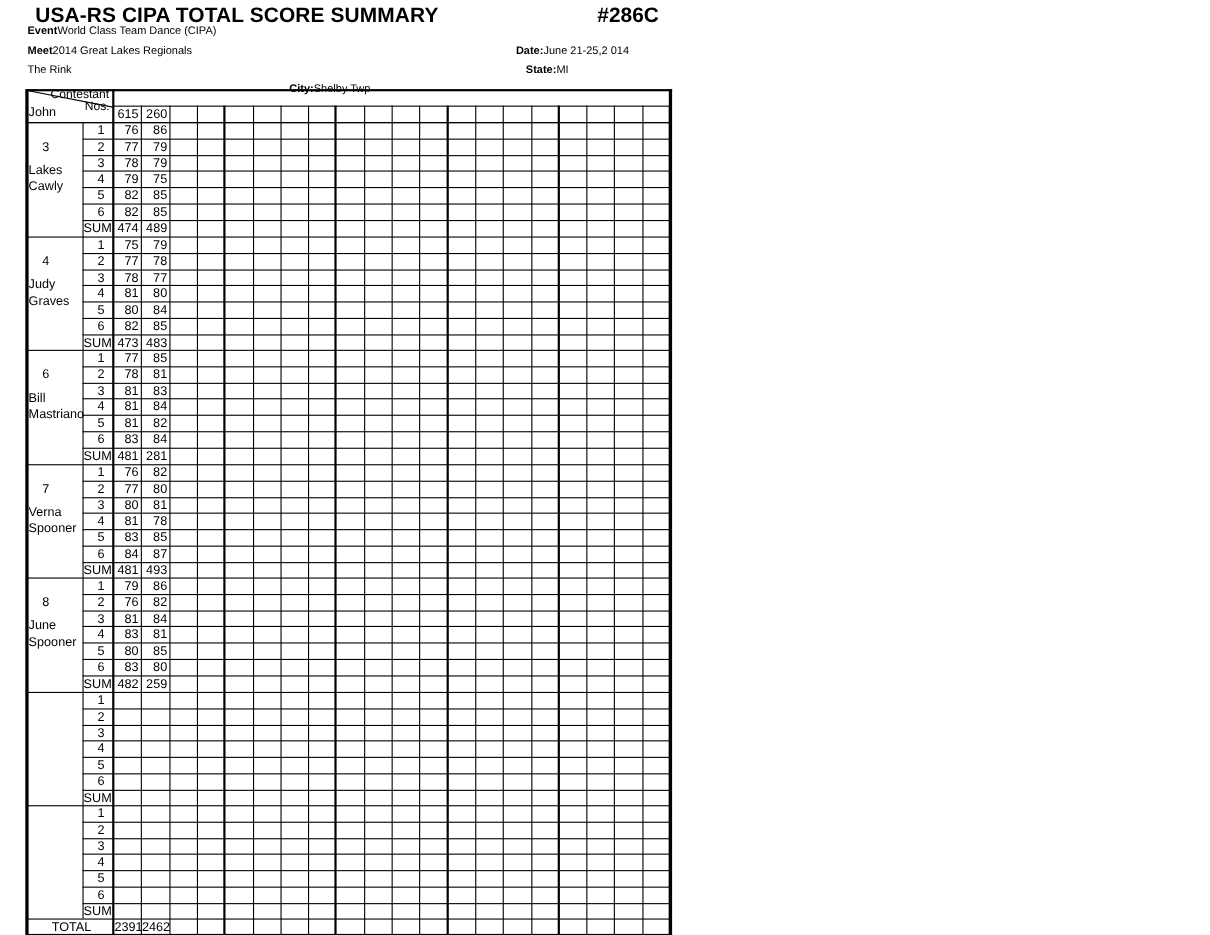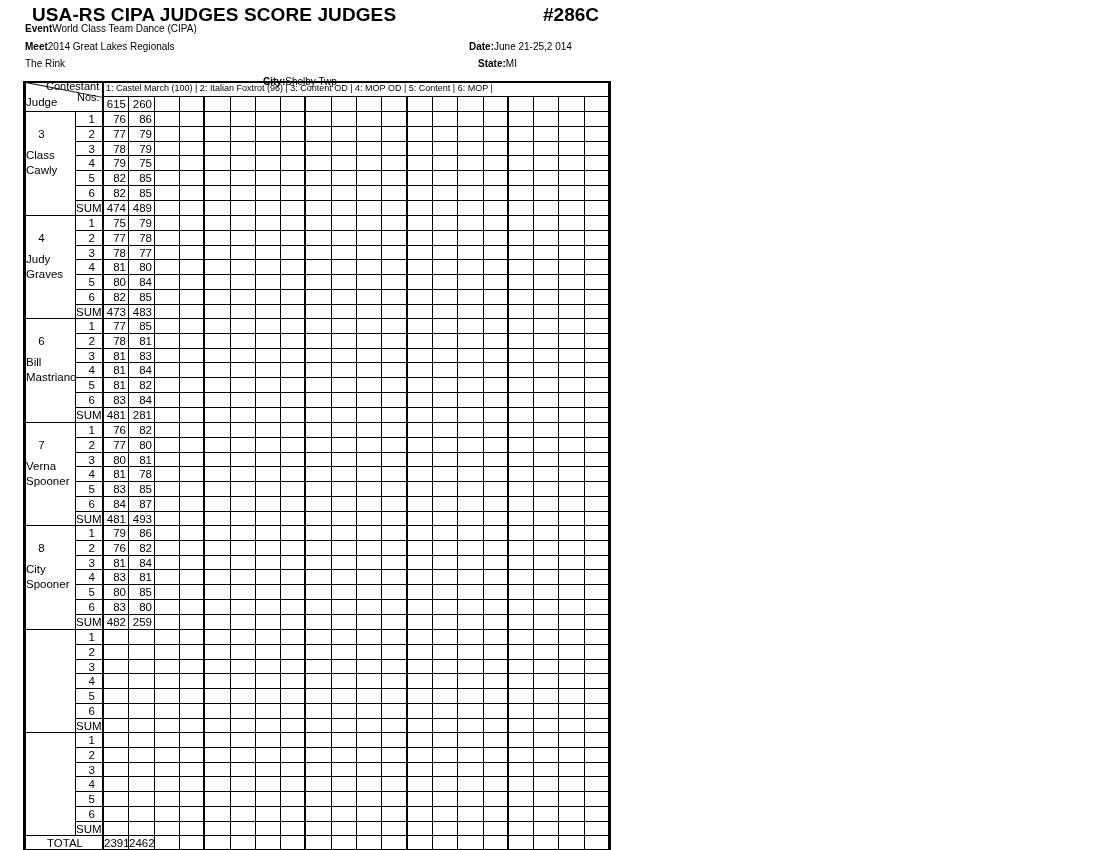--- a/index.html
+++ b/index.html
@@ -15,35 +15,34 @@
   .judge-num { position:absolute; left:24px; width:35px; text-align:center; font-size:11.5px; }
   .judge-name { position:absolute; left:26px; font-size:11.5px; line-height:15px; }
   .corner-contestant { position:absolute; left:46px; top:80px; font-size:11px; }
   .corner-nos { position:absolute; left:77px; top:91px; font-size:11px; }
   .corner-judge { position:absolute; left:26px; top:96px; font-size:11.5px; }
   .total-label { position:absolute; left:47px; top:837px; font-size:11.5px; }
 </style>
 </head>
 <body>
 
-<div class="title">USA-RS CIPA JUDGES SCORE JUDGES</div>
+<div class="title">USA-RS CIPA TOTAL SCORE SUMMARY</div>
 <div class="formno">#286C</div>
 
 <div class="meta" style="left:25px;top:23px;"><b>Event</b><span>World Class Team Dance  (CIPA)</span></div>
 <div class="meta" style="left:25px;top:41px;"><b>Meet</b><span>2014 Great Lakes Regionals</span></div>
 <div class="meta" style="left:469px;top:41px;"><b>Date:</b><span>June 21-25,2 014</span></div>
 <div class="meta" style="left:25px;top:58px;">The Rink</div>
 <div class="meta" style="left:263px;top:76px;"><b>City:</b><span>Shelby Twp</span></div>
 <div class="meta" style="left:478px;top:58px;"><b>State:</b><span>MI</span></div>
 
 <div id="grid">
   <div class="corner-contestant">Contestant</div>
   <div class="corner-nos">Nos.</div>
-  <div class="corner-judge">Judge</div>
-  <div class="cat">1: Castel March (100) | 2: Italian Foxtrot (96) | 3: Content OD | 4: MOP OD | 5: Content | 6: MOP |</div>
+  <div class="corner-judge">John</div>
   <div class="total-label">TOTAL</div>
 <div class="ln" style="left: 23px; top: 81px; width: 3px; height: 769px;"></div>
     <div class="ln" style="left: 24px; top: 81px; width: 587px; height: 2px;"></div>
     <div class="ln" style="left: 608px; top: 81px; width: 3px; height: 769px;"></div>
     <div class="ln" style="left: 103px; top: 96px; width: 506px; height: 1px;"></div>
     <div class="ln" style="left: 24px; top: 111px; width: 585px; height: 1px;"></div>
     <div style="position: absolute; left: 26px; top: 82px; width: 78px; height: 1px; background: rgb(0, 0, 0); transform-origin: 0px 0px; transform: rotate(11deg);"></div>
     <div class="ln" style="left: 102px; top: 81px; width: 2px; height: 769px;"></div>
     <div class="ln" style="left: 128px; top: 96px; width: 1px; height: 754px;"></div>
     <div class="ln" style="left: 154px; top: 96px; width: 1px; height: 754px;"></div>
@@ -114,21 +113,21 @@
     <div class="ln" style="left: 75px; top: 776px; width: 534px; height: 1px;"></div>
     <div class="ln" style="left: 75px; top: 791px; width: 534px; height: 1px;"></div>
     <div class="ln" style="left: 75px; top: 806px; width: 534px; height: 1px;"></div>
     <div class="ln" style="left: 75px; top: 821px; width: 534px; height: 1px;"></div>
     <div class="ln" style="left: 24px; top: 835px; width: 585px; height: 1px;"></div>
     <div class="ln" style="left: 24px; top: 849px; width: 587px; height: 1px;"></div>
     <div class="cell" style="left: 103px; top: 97px; width: 23px;">615</div>
     <div class="cell" style="left: 128px; top: 97px; width: 24px;">260</div>
     <div class="judge-num" style="top: 128px;">3</div>
     <div class="judge-name" style="top: 148px;">
-      <div>Class</div>
+      <div>Lakes</div>
       <div>Cawly</div>
     </div>
     <div class="cell" style="left: 76px; top: 112px; width: 19px; text-align: right;">1</div>
     <div class="cell" style="left: 103px; top: 112px; width: 23px;">76</div>
     <div class="cell" style="left: 128px; top: 112px; width: 24px;">86</div>
     <div class="cell" style="left: 76px; top: 127px; width: 19px; text-align: right;">2</div>
     <div class="cell" style="left: 103px; top: 127px; width: 23px;">77</div>
     <div class="cell" style="left: 128px; top: 127px; width: 24px;">79</div>
     <div class="cell" style="left: 76px; top: 142px; width: 19px; text-align: right;">3</div>
     <div class="cell" style="left: 103px; top: 142px; width: 23px;">78</div>
@@ -218,21 +217,21 @@
     <div class="cell" style="left: 103px; top: 482px; width: 23px;">83</div>
     <div class="cell" style="left: 128px; top: 482px; width: 24px;">85</div>
     <div class="cell" style="left: 76px; top: 497px; width: 19px; text-align: right;">6</div>
     <div class="cell" style="left: 103px; top: 497px; width: 23px;">84</div>
     <div class="cell" style="left: 128px; top: 497px; width: 24px;">87</div>
     <div class="cell" style="left: 76px; top: 512px; width: 27px; text-align: left;">SUM</div>
     <div class="cell" style="left: 103px; top: 512px; width: 23px;">481</div>
     <div class="cell" style="left: 128px; top: 512px; width: 24px;">493</div>
     <div class="judge-num" style="top: 542px;">8</div>
     <div class="judge-name" style="top: 562px;">
-      <div>City</div>
+      <div>June</div>
       <div>Spooner</div>
     </div>
     <div class="cell" style="left: 76px; top: 526px; width: 19px; text-align: right;">1</div>
     <div class="cell" style="left: 103px; top: 526px; width: 23px;">79</div>
     <div class="cell" style="left: 128px; top: 526px; width: 24px;">86</div>
     <div class="cell" style="left: 76px; top: 541px; width: 19px; text-align: right;">2</div>
     <div class="cell" style="left: 103px; top: 541px; width: 23px;">76</div>
     <div class="cell" style="left: 128px; top: 541px; width: 24px;">82</div>
     <div class="cell" style="left: 76px; top: 556px; width: 19px; text-align: right;">3</div>
     <div class="cell" style="left: 103px; top: 556px; width: 23px;">81</div>

